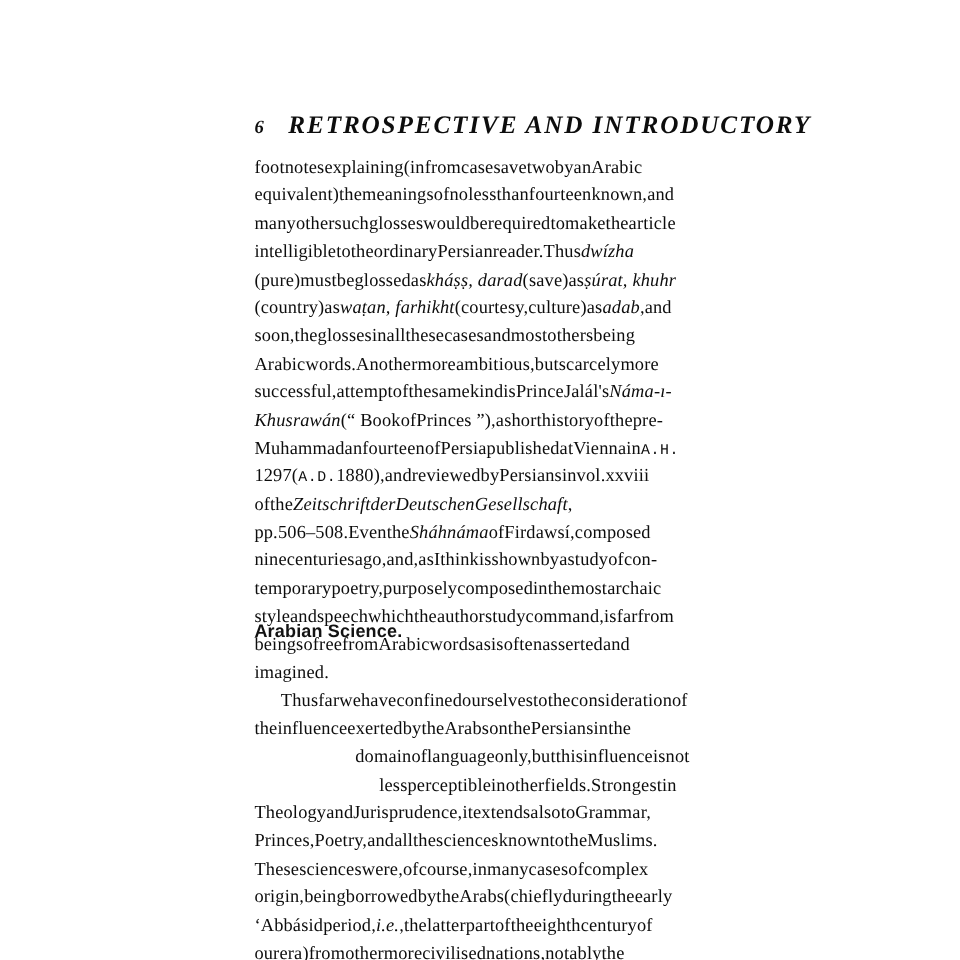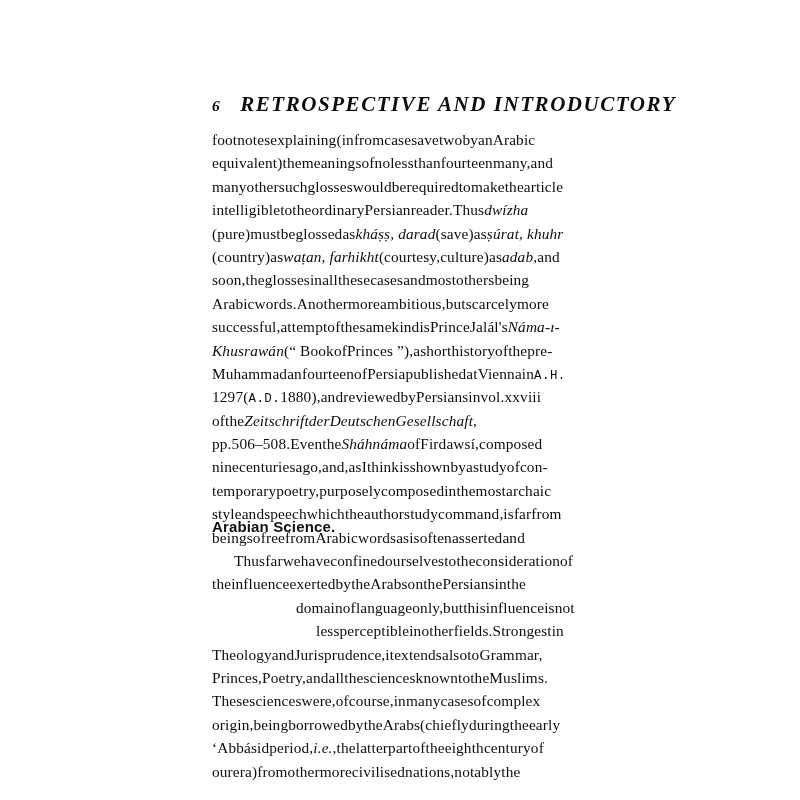--- a/index.html
+++ b/index.html
@@ -152,21 +152,21 @@
       </div>
     <div class="line just">
         <span class="w">equivalent)</span>
         <span class="w">the</span>
         <span class="w">meanings</span>
         <span class="w">of</span>
         <span class="w">no</span>
         <span class="w">less</span>
         <span class="w">than</span>
         <span class="w">fourteen</span>
-        <span class="w">many,</span>
+        <span class="w">known,</span>
         <span class="w">and</span>
       </div>
     <div class="line just">
         <span class="w">many</span>
         <span class="w">other</span>
         <span class="w">such</span>
         <span class="w">glosses</span>
         <span class="w">would</span>
         <span class="w">be</span>
         <span class="w">required</span>
@@ -340,20 +340,21 @@
         <span class="w">free</span>
         <span class="w">from</span>
         <span class="w">Arabic</span>
         <span class="w">words</span>
         <span class="w">as</span>
         <span class="w">is</span>
         <span class="w">often</span>
         <span class="w">asserted</span>
         <span class="w">and</span>
       </div>
+    <div class="line flush">imagined.</div>
 
     <div class="line just indent">
         <span class="w">Thus</span>
         <span class="w">far</span>
         <span class="w">we</span>
         <span class="w">have</span>
         <span class="w">confined</span>
         <span class="w">ourselves</span>
         <span class="w">to</span>
         <span class="w">the</span>

